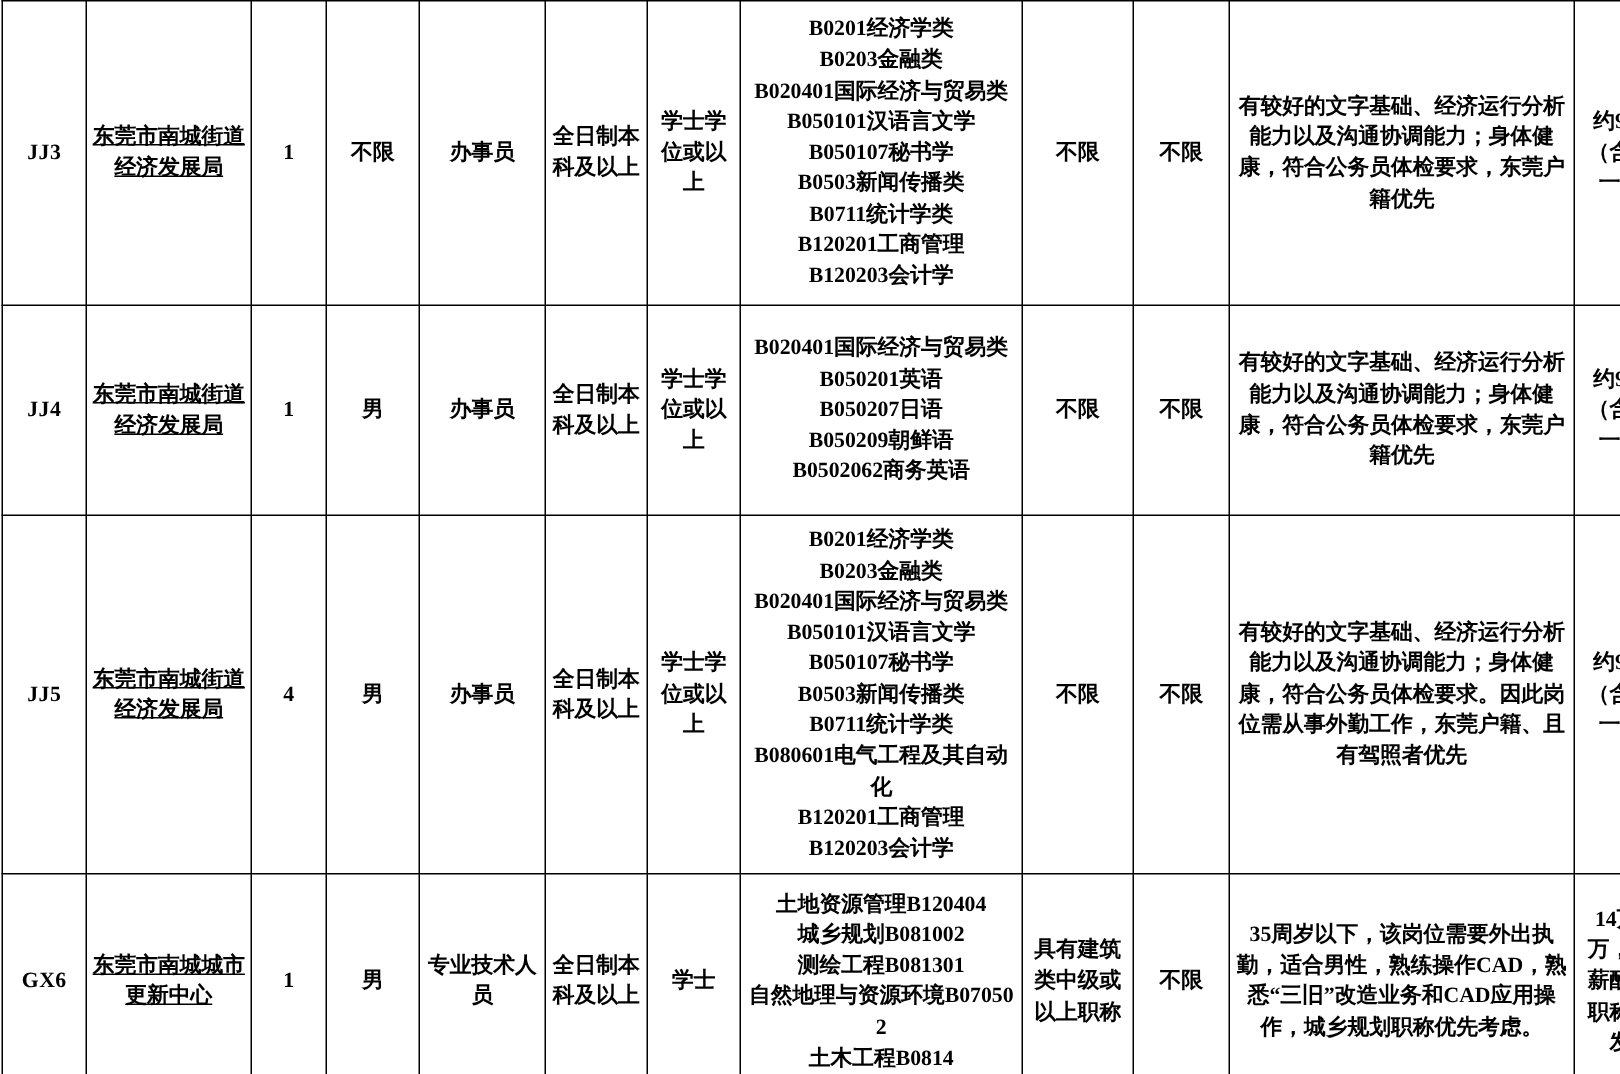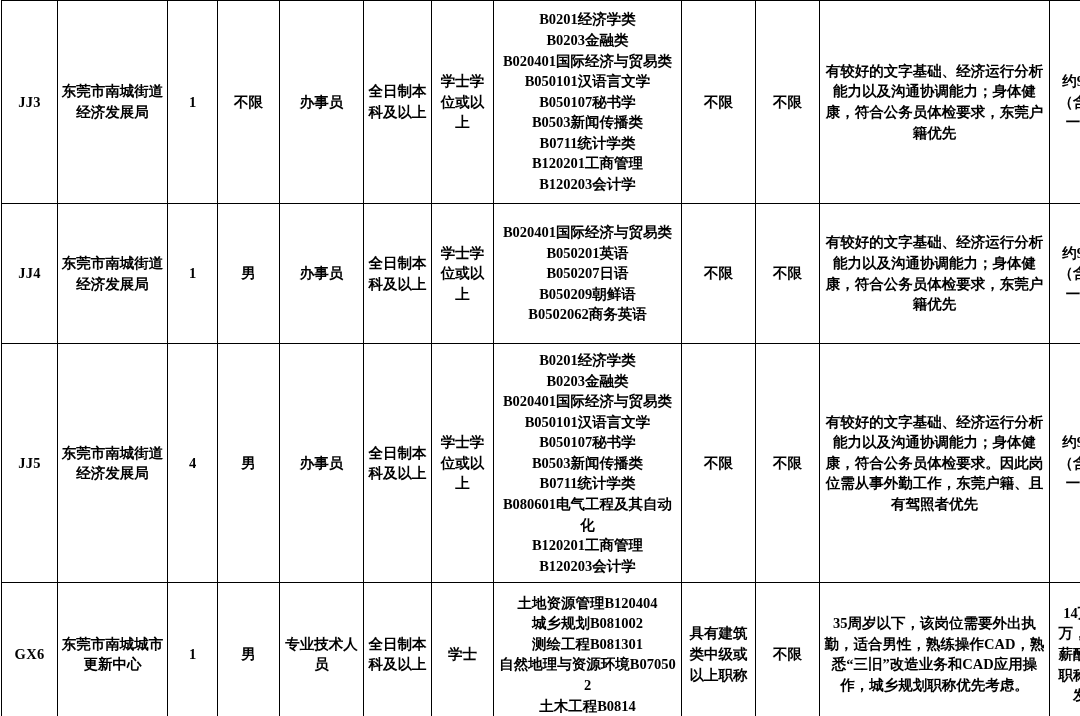--- a/index.html
+++ b/index.html
@@ -43,21 +43,21 @@
   col.c-post   { width: 84px; }
   col.c-edu    { width: 68px; }
   col.c-degree { width: 62px; }
   col.c-major  { width: 188px; }
   col.c-cert   { width: 74px; }
   col.c-polit  { width: 64px; }
   col.c-other  { width: 230px; }
   col.c-salary { width: 76px; }
 
   td.code { font-size: 15px; letter-spacing: 0.3px; }
-  td.dept { font-size: 14.5px; line-height: 1.45; }
+  td.dept { font-size: 14.5px; line-height: 1.45; text-decoration: underline; }
   td.num  { font-size: 15px; }
   td.gender { font-size: 14.5px; }
   td.post { font-size: 14.5px; line-height: 1.45; font-family: Liberation Serif, serif; }
   td.edu  { font-size: 14.5px; line-height: 1.45; margin-top: 45px; }
   td.degree { font-size: 14.5px; line-height: 1.45; }
   td.major {
     font-size: 14.5px;
     line-height: 1.48;
     text-align: center;
     padding: 6px 4px;

